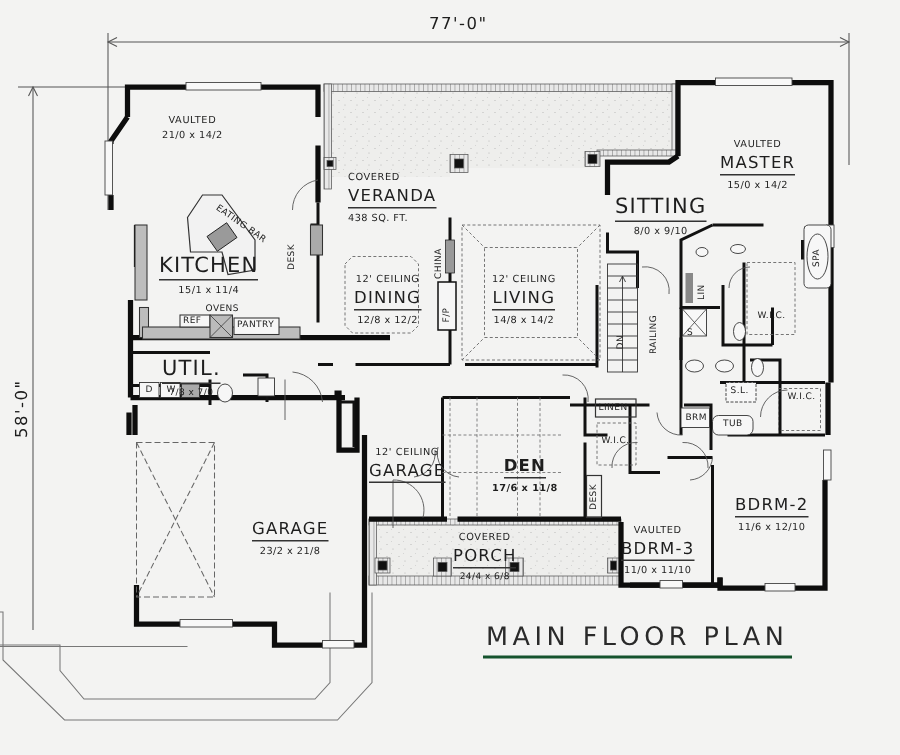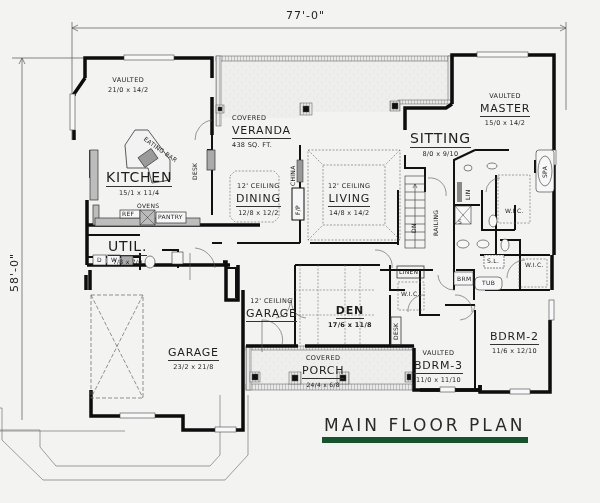--- a/index.html
+++ b/index.html
@@ -15,21 +15,21 @@
   .pre { font-size: 6.5px; letter-spacing: 0.4px; }
   .name { font-size: 11px; letter-spacing: 0.8px; border-bottom: 1px solid #333; padding-bottom: 1px; }
   .name.sm { font-size: 14px; }
   .dim { font-size: 6.5px; letter-spacing: 0.3px; }
   .tiny { font-size: 6px; letter-spacing: 0.3px; }
   .vert { transform: rotate(-90deg); transform-origin: left top; }
   .room { position: absolute; text-align: right; display: flex; flex-direction: column; align-items: center; gap: 2px; }
   .title {
     position: absolute; left: 322px; top: 415px;
     font-size: 17px; letter-spacing: 3px; color: #2a2a2a;
-    border-bottom: 6px solid #14532d; padding: 0 2px 2px 2px;
+    border-bottom: 2px solid #14532d; padding: 0 2px 2px 2px;
   }
   .overall-w { position: absolute; left: 286px; top: 9px; font-size: 11px; letter-spacing: 1px; }
   .overall-h { position: absolute; left: 8px; top: 292px; font-size: 11px; letter-spacing: 1px; transform: rotate(-90deg); transform-origin: left top; }
 </style>
 </head>
 <body>
 
 <svg id="plan" viewBox="0 0 600 503" xmlns="http://www.w3.org/2000/svg">
   <defs>
     <pattern id="hatch" width="3" height="3" patternUnits="userSpaceOnUse">

